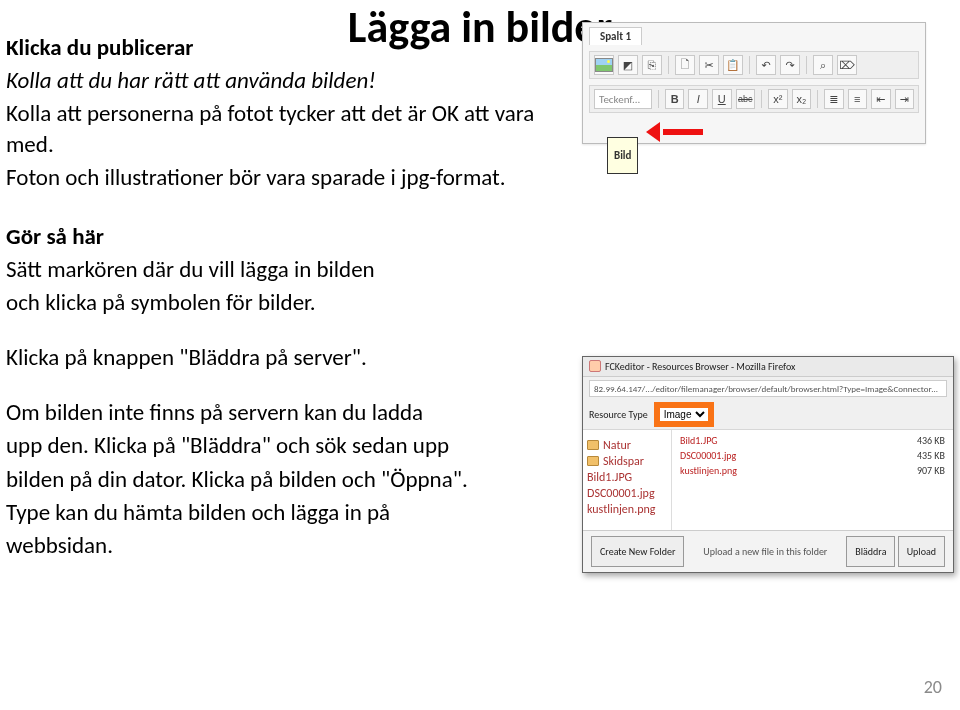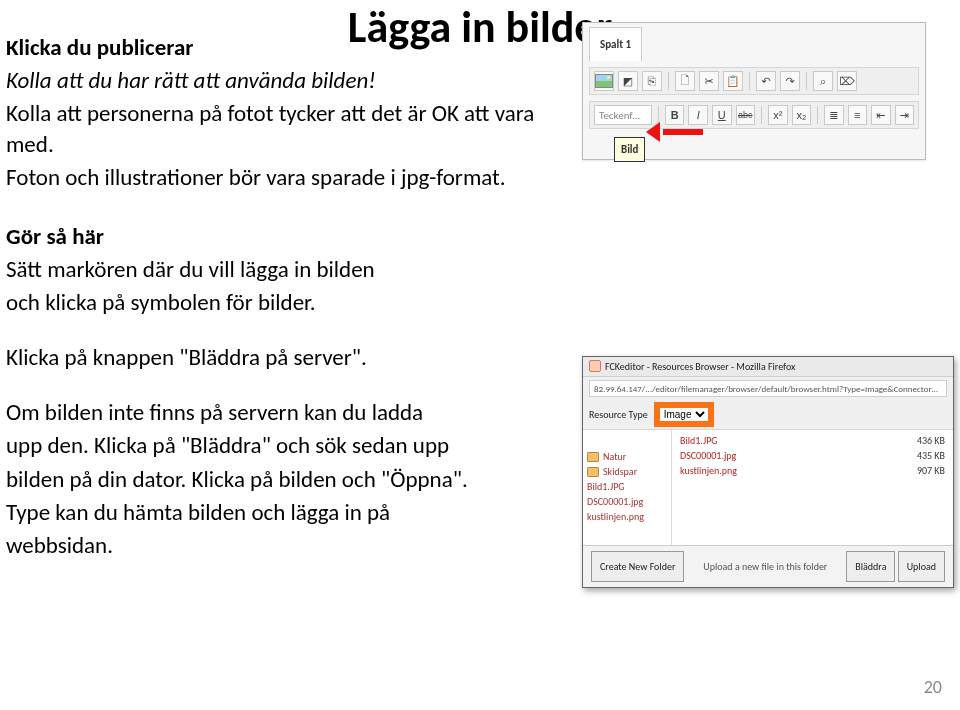--- a/index.html
+++ b/index.html
@@ -71,21 +71,21 @@
     padding: 4px 6px 30px 6px;
     font-size: 11px;
     color: #333;
     position: relative;
   }
   .tab1 {
     display: inline-block;
     border: 1px solid #ccc;
     border-bottom: none;
     background: #fff;
-    padding: 10px 10px;
+    padding: 2px 10px;
     font-weight: 600;
   }
   .row1, .row2 {
     display: flex;
     align-items: center;
     gap: 4px;
     margin-top: 6px;
     border: 1px solid #d5d5d5;
     background: #efefef;
     padding: 3px 4px;
@@ -104,26 +104,26 @@
     background: linear-gradient(to bottom, #9fd2f4 0 50%, #7fc66f 50% 100%);
     border: 1px solid #888;
     position: relative;
   }
   .imgicon::after{
     content:""; position:absolute; right:2px; top:1px;
     width:3px; height:3px; background:#fffc50; border-radius:50%;
   }
   .tooltip {
     position: absolute;
-    left: 31px;
+    left: 24px;
     top: 114px;
     background: #ffffe1;
     border: 1px solid #333;
     font-size: 11px;
-    padding: 5px 6px;
+    padding: 11px 6px;
     font-weight: 700;
   }
   .arrow {
     position: absolute;
     left: 70px;
     top: 96px;
     width: 50px;
     height: 26px;
   }
   .arrow .shaft {
@@ -175,21 +175,21 @@
     font-size:10px;
   }
   .fig2 .toolbar select{
     font-size:10px; border:6px solid #f97316; background:#fff;
   }
   .fig2 .body{
     display:flex; min-height:100px; background:#fff;
   }
   .tree{
     width: 80px; border-right:1px solid #ddd;
-    padding: 20px 4px; font-size: 10px;
+    padding: 8px 4px; font-size: 12px;
   }
   .tree .folder{color:#a33; display:flex; gap:4px; align-items:center; margin-bottom:2px;}
   .foldericon{width:10px;height:8px;background:#f1c069;border:1px solid #b8893a;border-radius:1px;}
   .filelist{
     flex:1; padding:4px 8px; font-size:10px;
   }
   .filelist .frow{display:flex; justify-content:space-between; color:#b22; margin-bottom:2px;}
   .filelist .frow .fsize{color:#333;}
   .fig2 .footer{
     display:flex; justify-content:space-between; align-items:center;

